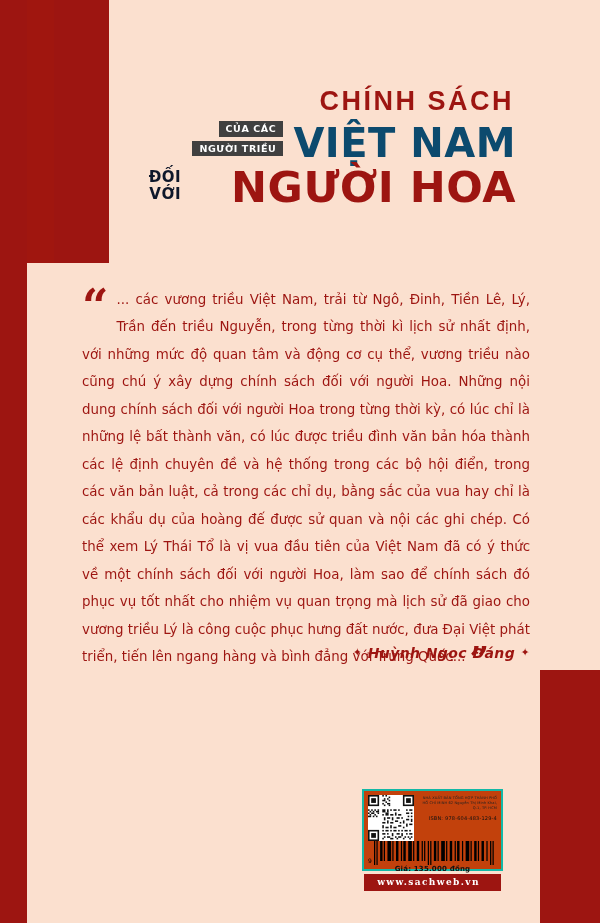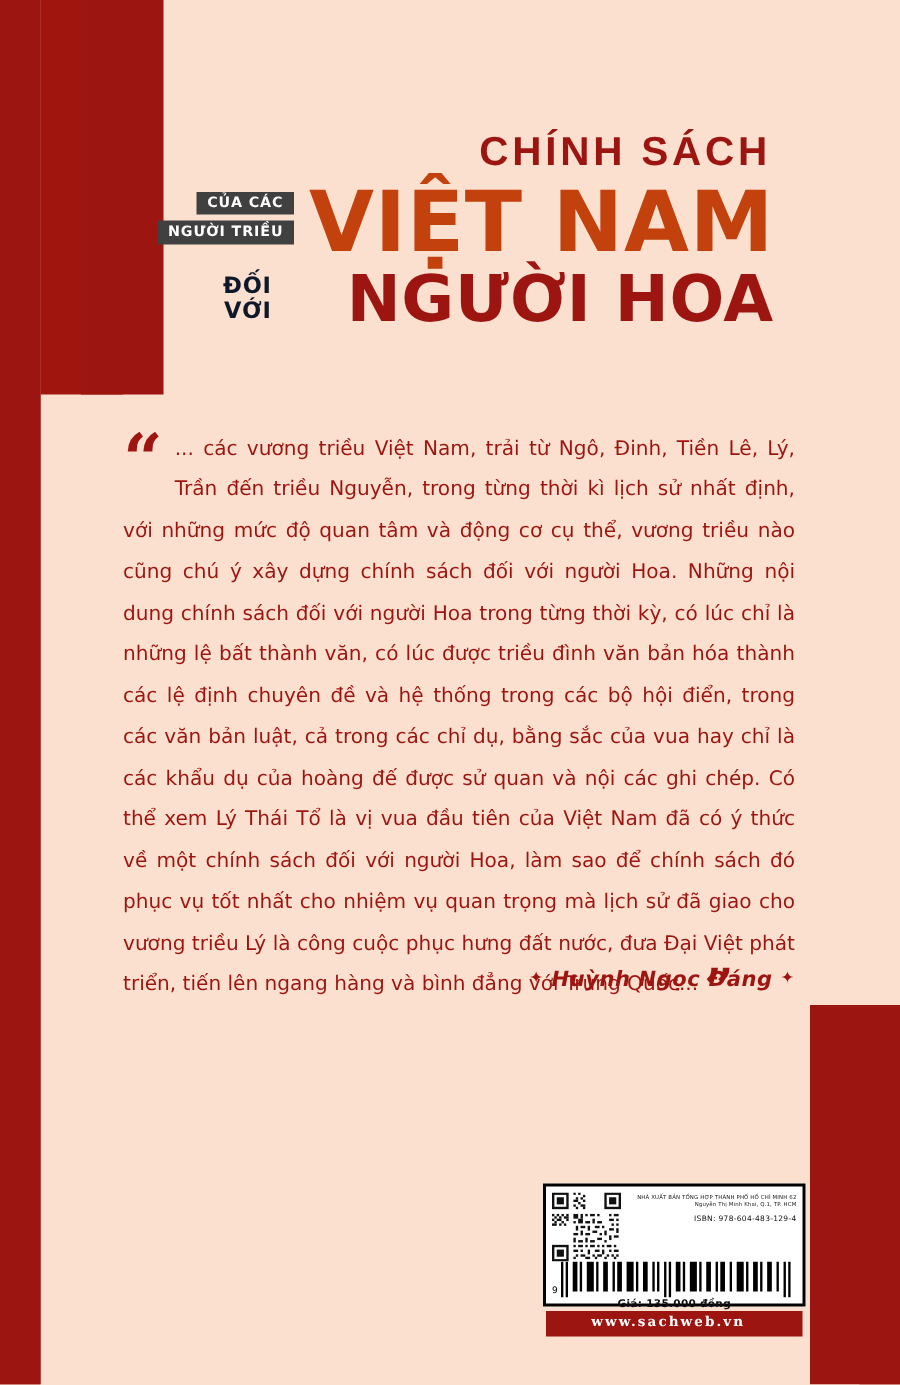--- a/index.html
+++ b/index.html
@@ -114,23 +114,23 @@
     font-weight: bold;
     letter-spacing: 0.6px;
     padding: 3px 7px 3px 7px;
     line-height: 1;
     margin-bottom: 4px;
     white-space: nowrap;
   }
   .t-vietnam {
     font-family: "DejaVu Sans", sans-serif;
     font-weight: bold;
-    font-size: 56px;
+    font-size: 40px;
     letter-spacing: 0.5px;
-    color: #c2410c;
+    color: #0c4a6e;
     line-height: 1;
   }
   .doivoi-stack {
     display: flex;
     flex-direction: column;
     align-items: flex-end;
     margin-right: 10px;
     padding-bottom: 3px;
   }
   .doivoi {
@@ -197,24 +197,24 @@
     font-style: normal;
     font-size: 11px;
     vertical-align: 2px;
   }
 
   
   .barcode-box {
     position: absolute;
     left: 362px;
     top: 789px;
-    width: 175px;
+    width: 141px;
     height: 82px;
-    background: #ffffff;
-    border: 2px solid #000000;
+    background: #c2410c;
+    border: 2px solid #14b8a6;
     box-sizing: border-box;
     display: flex;
     flex-direction: column;
   }
   .barcode-top {
     flex: 1;
     display: flex;
     padding: 4px 4px 0 4px;
   }
   .qr {

